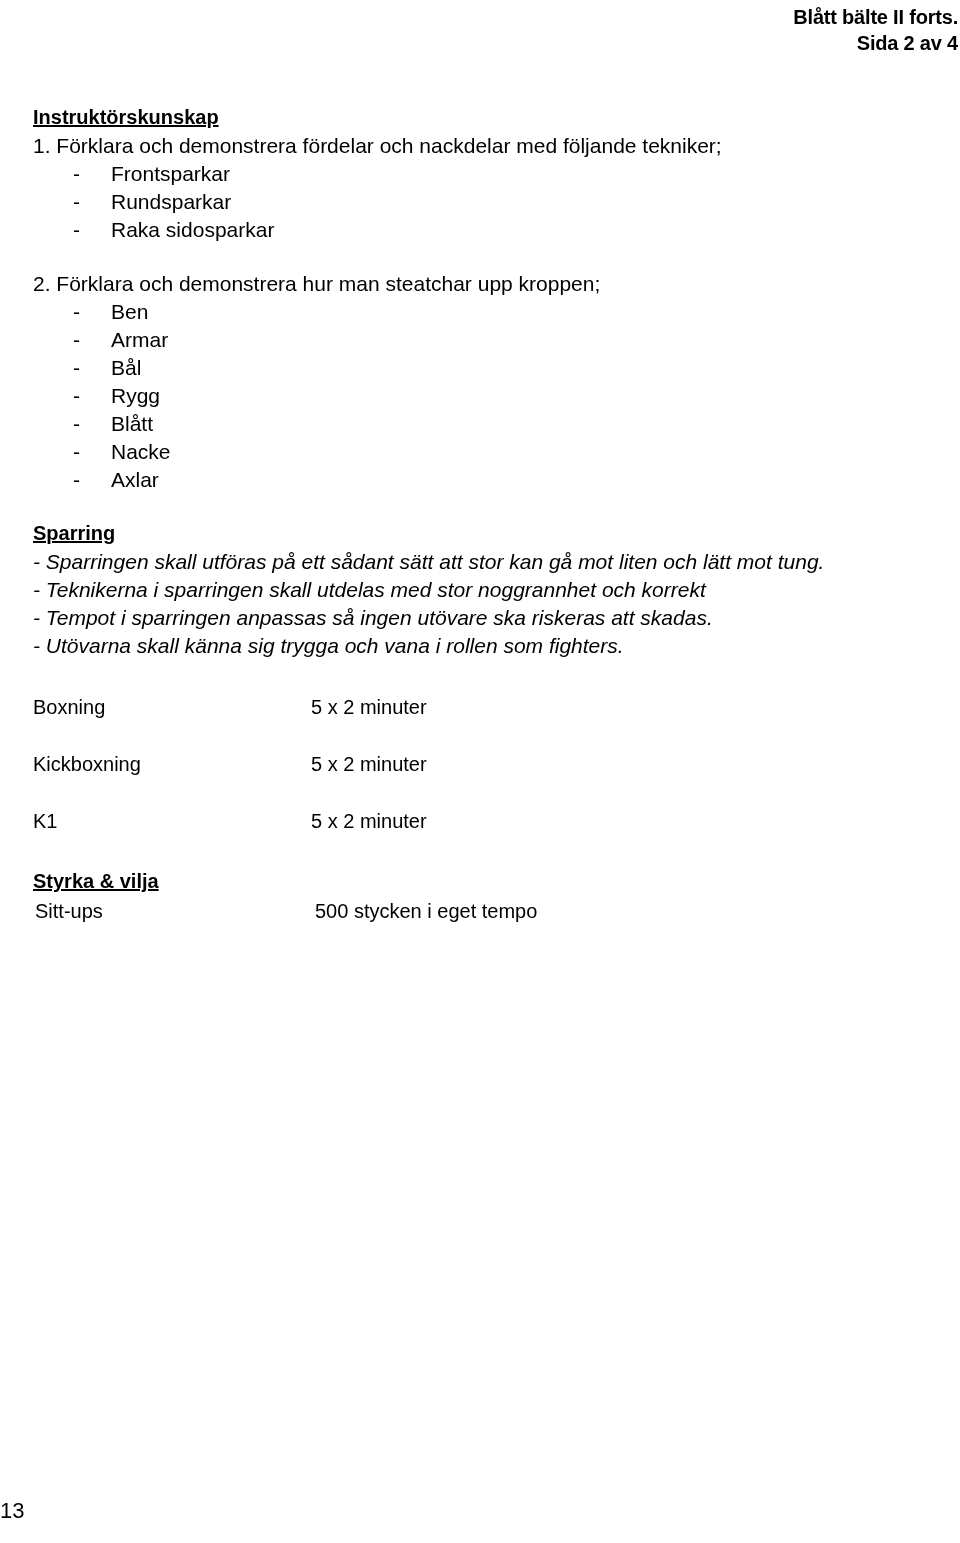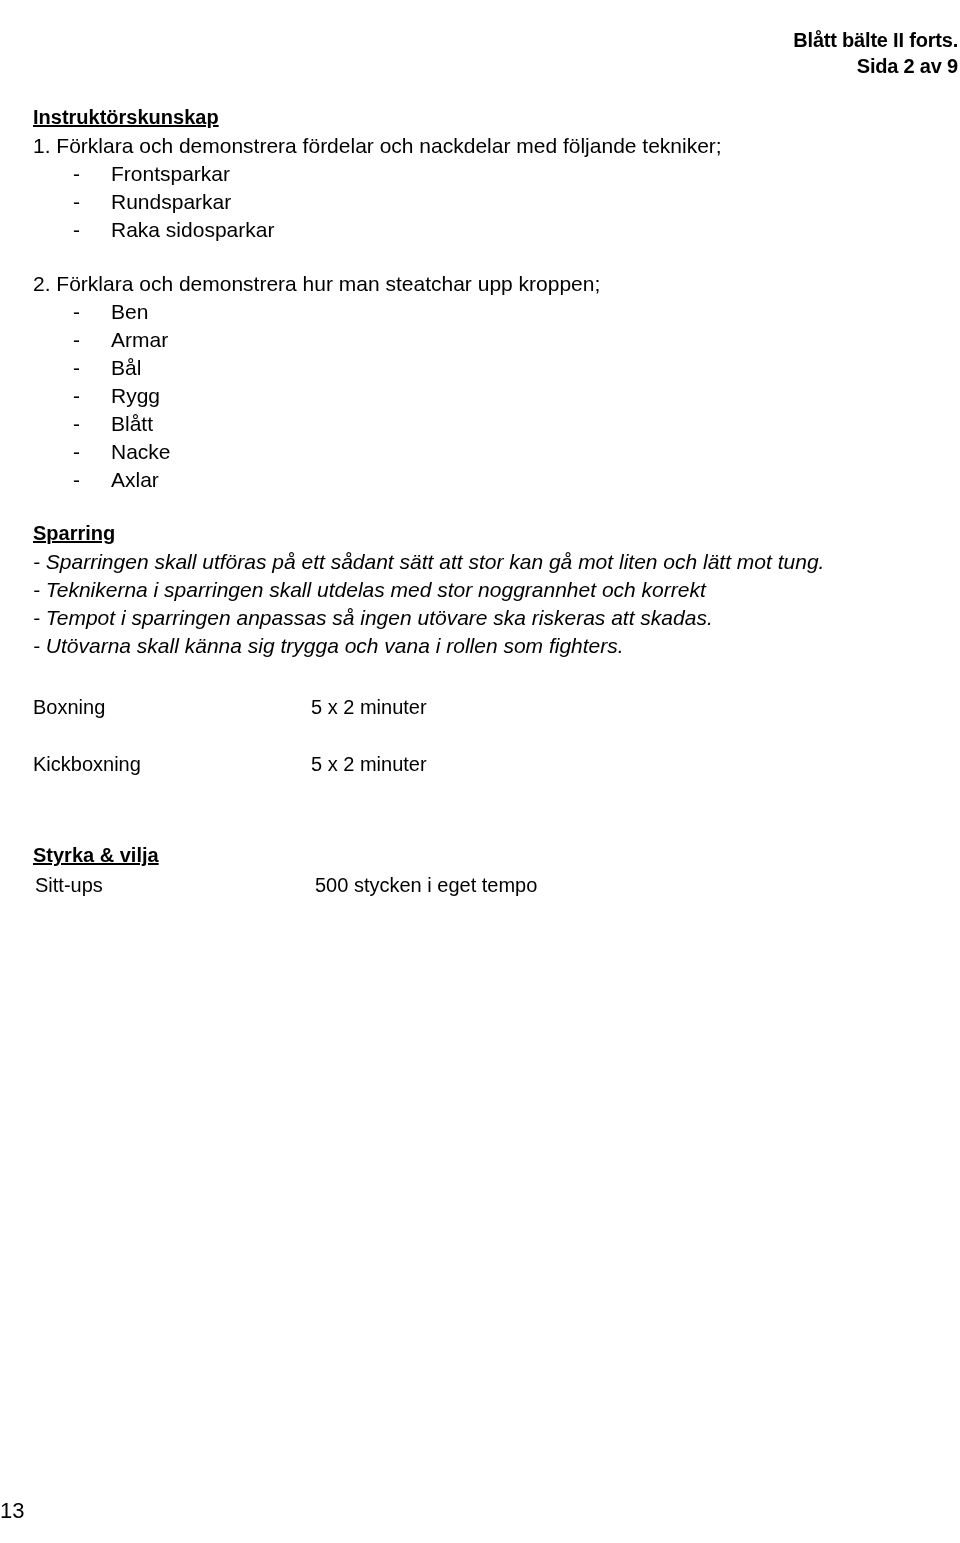--- a/index.html
+++ b/index.html
@@ -23,21 +23,20 @@
     box-sizing: border-box;
   }
 
   
   .doc-header {
     position: absolute;
     top: 4px;
     left: 0;
     width: 958px;
     text-align: right;
-    margin-top: 23px;
   }
   .doc-header .hdr-line {
     font-weight: bold;
     font-size: 20px;
     line-height: 26px;
     letter-spacing: -0.2px;
   }
 
   
   .content {
@@ -119,21 +118,21 @@
     line-height: 26px;
   }
 </style>
 </head>
 <body>
 
 <div class="page">
 
   <div class="doc-header">
     <div class="hdr-line">Blått bälte II forts.</div>
-    <div class="hdr-line">Sida 2 av 9</div>
+    <div class="hdr-line">Sida 2 av 4</div>
   </div>
 
   <div class="content">
 
     <div class="heading-row">
       <span class="section-heading">Instruktörskunskap</span>
     </div>
 
     <div class="numbered">1. Förklara och demonstrera fördelar och nackdelar med följande tekniker;</div>
 
@@ -211,20 +210,24 @@
             <td></td>
           </tr>
         <tr>
           <td class="key">Kickboxning</td>
           <td class="val">5 x 2 minuter</td>
         </tr>
         <tr class="kv-row-spacer">
             <td></td>
             <td></td>
           </tr>
+        <tr>
+          <td class="key">K1</td>
+          <td class="val">5 x 2 minuter</td>
+        </tr>
       </tbody>
     </table>
 
     <div class="gap-lg"></div>
 
     <div class="heading-row">
       <span class="section-heading">Styrka &amp; vilja</span>
     </div>
 
     <table class="kv-simple">

